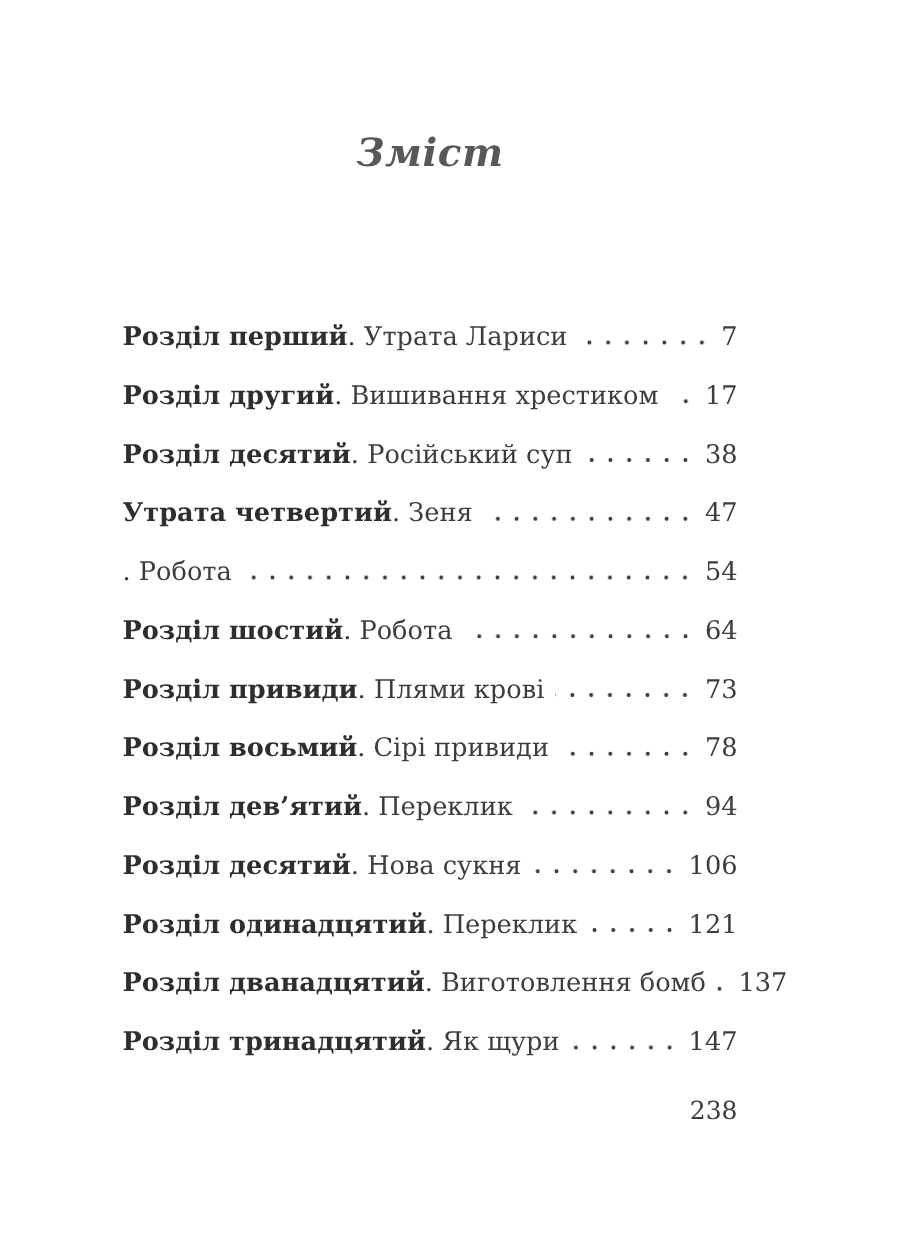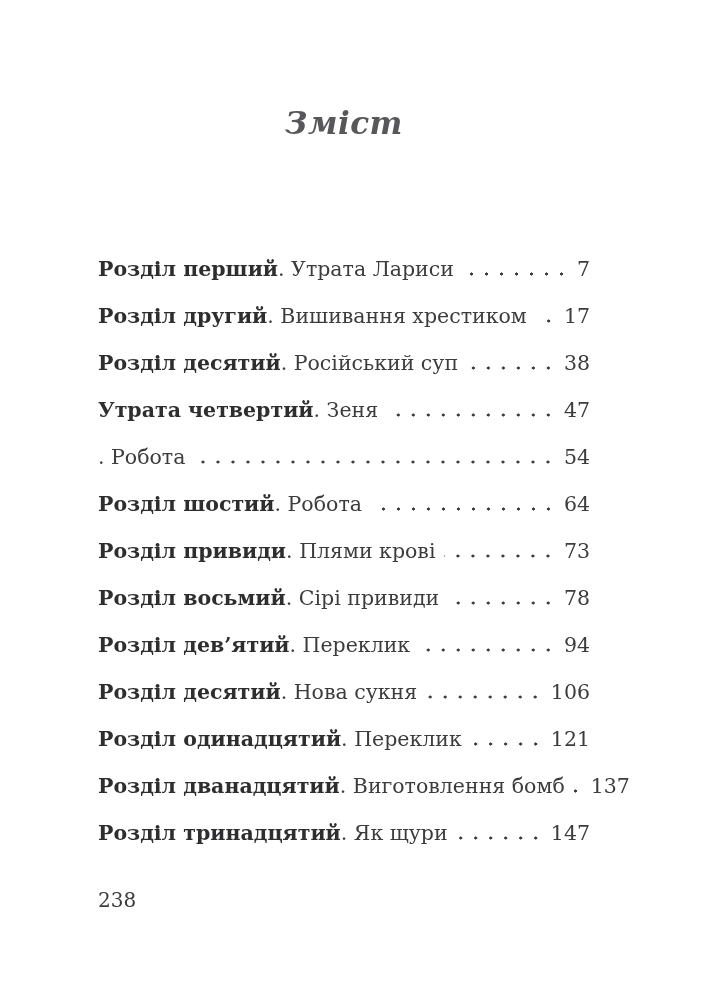--- a/index.html
+++ b/index.html
@@ -59,22 +59,22 @@
     background-image: radial-gradient(circle, var(--dots-color) 1.35px, transparent 1.8px);
     background-size: 15px 6px;
     background-repeat: repeat-x;
     background-position: right 1px bottom 5px;
   }
   .num {
     flex: 0 0 auto;
     text-align: right;
   }
   .footer {
-    margin-top: 42px;
-    text-align: left;
+    margin-top: 30px;
+    text-align: right;
     font-size: 20px;
     color: var(--body-color);
   }
 </style>
 </head>
 <body>
 
 <div class="page">
 
   <h1 class="title">Зміст</h1>

